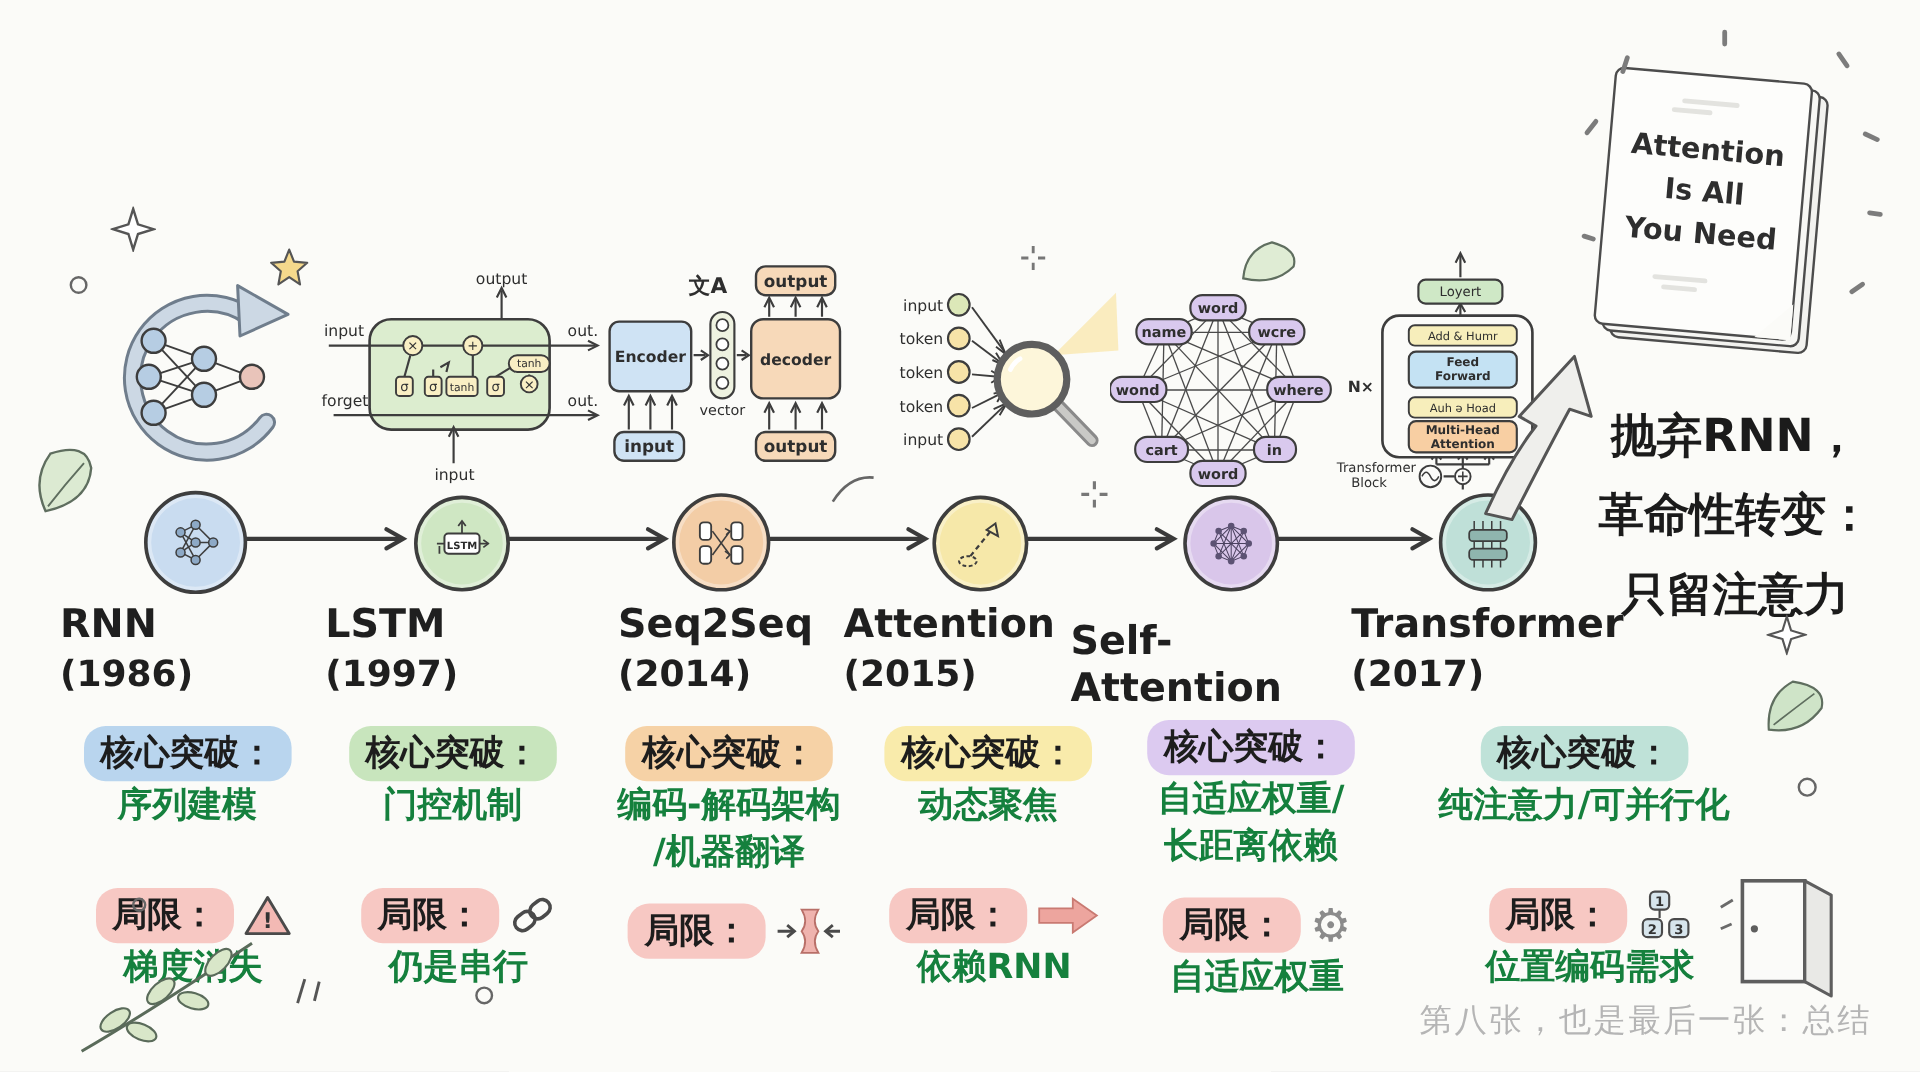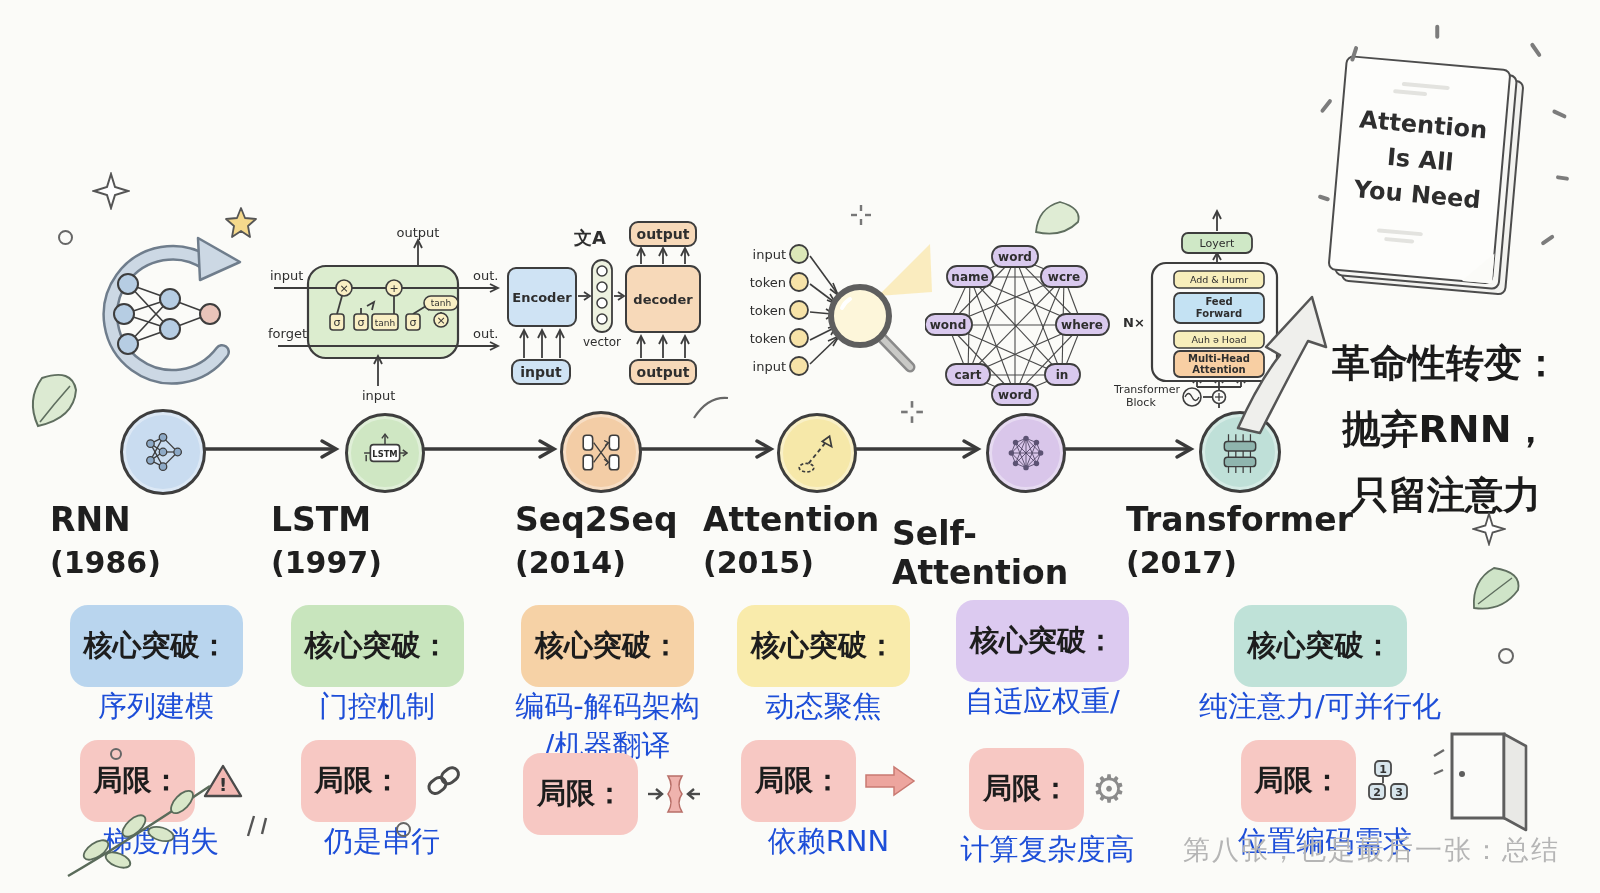--- a/index.html
+++ b/index.html
@@ -8,22 +8,22 @@
   .abs{position:absolute;}
   
   .title{left:0;top:48px;width:1540px;text-align:center;font-size:47px;font-weight:bold;letter-spacing:3px;color:#1d1d1d;}
   
   .tl-circle{border:3px solid #3e3e3e;border-radius:50%;display:flex;align-items:center;justify-content:center;box-shadow:inset 0 0 0 3px rgba(255,255,255,.35);}
   .stage-label{text-align:left;color:#1f1f1f;}
   .stage-name{font-size:33px;font-weight:bold;}
   .stage-year{font-size:30px;font-weight:bold;margin-top:6px;}
   
   .stage-col{height:250px;text-align:center;}
-  .hl{display:inline-block;padding:21px 14px;border-radius:18px;font-size:29px;font-weight:bold;color:#1d1d1d;}
-  .note-line{font-size:29px;font-weight:normal;line-height:39px;color:#1d4ed8;white-space:nowrap;}
+  .hl{display:inline-block;padding:3px 14px;border-radius:18px;font-size:29px;font-weight:bold;color:#1d1d1d;}
+  .note-line{font-size:29px;font-weight:bold;line-height:39px;color:#15803d;white-space:nowrap;}
   .bt-block{position:absolute;top:0;left:0;right:0;}
   .lim-block{position:absolute;top:135px;left:10px;right:0;}
   .lim-head{display:flex;align-items:center;justify-content:center;gap:8px;}
   .lim-icon{display:inline-flex;align-items:center;}
   
   .revolution{left:1312px;top:330px;width:268px;text-align:center;font-size:38px;font-weight:bold;line-height:66px;color:#1b1b1b;}
   
   .paper-wrap{left:1336px;top:62px;width:172px;height:226px;transform:rotate(5deg);}
   .sheet{position:absolute;border:2.5px solid #4c4c4c;border-radius:8px;background:#f2f2ef;}
   .sheet.s1{left:14px;top:10px;width:162px;height:212px;}
@@ -276,27 +276,28 @@
         </span>
       </div>
       <div class="note-line">依赖RNN</div>
     </div>
   </div>
 
   <div class="abs stage-col" style="left:940px;top:600px;width:205px;">
     <div class="bt-block">
       <span class="hl" style="background-color: rgb(220, 202, 240);">核心突破：</span>
       <div class="note-line">自适应权重/</div>
+      <div class="note-line">长距离依赖</div>
     </div>
     <div class="lim-block" style="top:148px;">
       <div class="lim-head">
         <span class="hl" style="background-color: rgb(247, 200, 195);">局限：</span>
         <span class="lim-icon" style="font-size:38px;color:#8b8b8b;line-height:38px;">⚙</span>
       </div>
-      <div class="note-line">计算复杂度高</div>
+      <div class="note-line">自适应权重</div>
     </div>
   </div>
 
   <div class="abs stage-col" style="left:1175px;top:605px;width:290px;">
     <div class="bt-block">
       <span class="hl" style="background-color: rgb(191, 226, 216);">核心突破：</span>
       <div class="note-line">纯注意力/可并行化</div>
     </div>
     <div class="lim-block">
       <div class="lim-head">
@@ -591,22 +592,22 @@
   <div class="ray" style="left:1318px;top:104px;width:16px;transform:rotate(-52deg);"></div>
   <div class="ray" style="left:1346px;top:52px;width:16px;transform:rotate(-72deg);"></div>
   <div class="ray" style="left:1430px;top:30px;width:14px;transform:rotate(-90deg);"></div>
   <div class="ray" style="left:1528px;top:48px;width:16px;transform:rotate(55deg);"></div>
   <div class="ray" style="left:1552px;top:112px;width:15px;transform:rotate(25deg);"></div>
   <div class="ray" style="left:1556px;top:176px;width:13px;transform:rotate(8deg);"></div>
   <div class="ray" style="left:1540px;top:238px;width:15px;transform:rotate(-35deg);"></div>
   <div class="ray" style="left:1318px;top:196px;width:12px;transform:rotate(18deg);"></div>
 
   <div class="abs revolution">
+    <div>抛弃RNN，</div>
     <div>革命性转变：</div>
-    <div>抛弃RNN，</div>
     <div>只留注意力</div>
   </div>
 
   <div class="abs footer">第八张，也是最后一张：总结</div>
 
   <svg class="abs diagram" style="left:92px;top:172px;" width="38" height="38" viewBox="0 0 38 38">
     <path d="M19 2 L23 15 L36 19 L23 23 L19 36 L15 23 L2 19 L15 15 Z" fill="#ffffff" stroke="#555" stroke-width="2"></path>
   </svg>
   <svg class="abs diagram" style="left:224px;top:206px;" width="34" height="34" viewBox="0 0 34 34">
     <path d="M17 2 L21 12 L32 13 L24 20 L26 31 L17 25 L8 31 L10 20 L2 13 L13 12 Z" fill="#f5d98c" stroke="#555" stroke-width="1.8" stroke-linejoin="round"></path>

